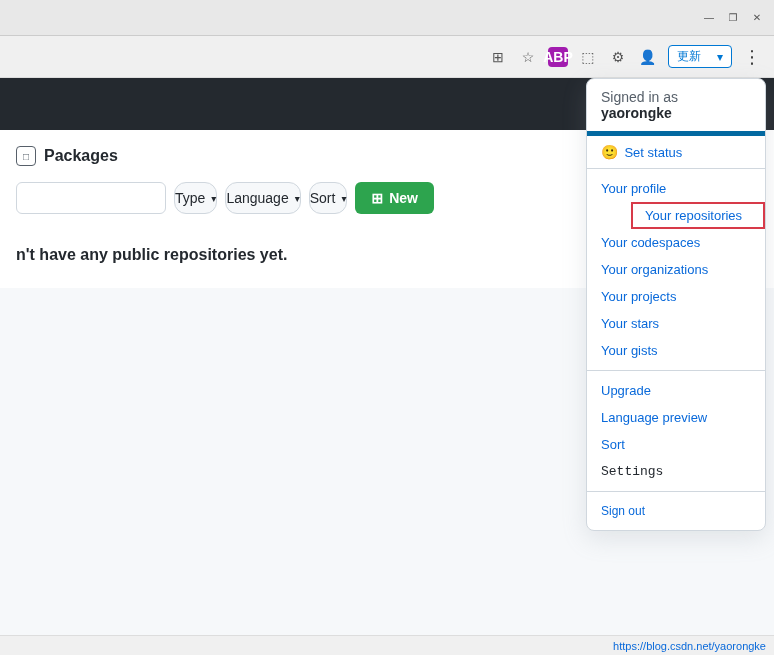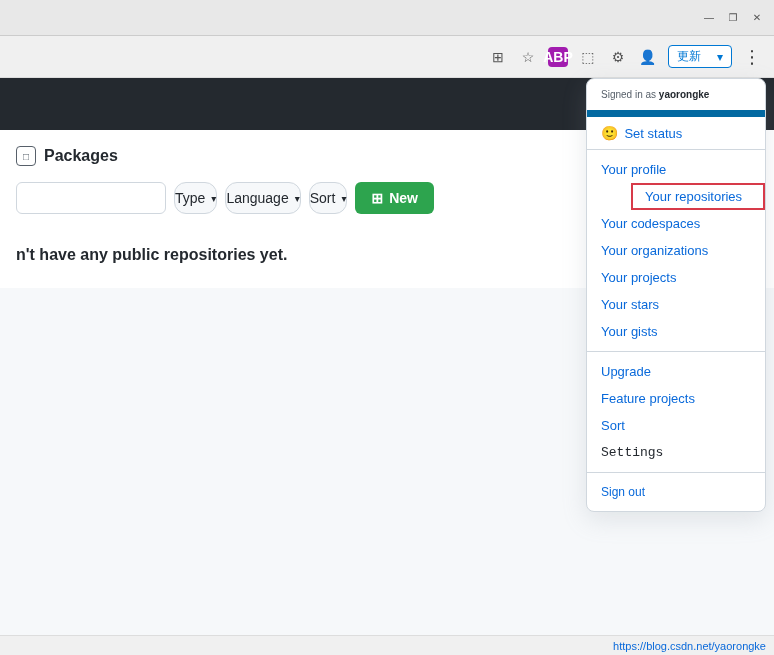--- a/index.html
+++ b/index.html
@@ -207,22 +207,22 @@
       border: 1px solid #d0d7de;
       border-radius: 8px;
       box-shadow: 0 8px 24px rgba(140,149,159,0.2);
       z-index: 100;
       overflow: hidden;
     }
 
     .dropdown-signed-in {
       padding: 10px 14px 10px 14px;
       color: #57606a;
-      font-size: 10px;
-      border-bottom: 7px solid #0369a1;
+      font-size: 14px;
+      border-bottom: 5px solid #0369a1;
     }
     .dropdown-signed-in .username {
       font-weight: 600;
       color: #24292f;
     }
 
     .set-status-row {
       display: flex;
       align-items: center;
       gap: 6px;
@@ -390,21 +390,21 @@
     <a class="dropdown-item highlighted">Your repositories</a>
     <a class="dropdown-item">Your codespaces</a>
     <a class="dropdown-item">Your organizations</a>
     <a class="dropdown-item">Your projects</a>
     <a class="dropdown-item">Your stars</a>
     <a class="dropdown-item">Your gists</a>
   </div>
 
   <div class="dropdown-section-bottom">
     <a class="dropdown-item">Upgrade</a>
-    <a class="dropdown-item">Feature projects</a>
+    <a class="dropdown-item">Language preview</a>
     <a class="dropdown-item">Sort</a>
     <a class="dropdown-item dark">Settings</a>
   </div>
 
   <div class="dropdown-signout">
     <a class="dropdown-item signout">Sign out</a>
   </div>
 </div>
 
 <div class="status-bar">

